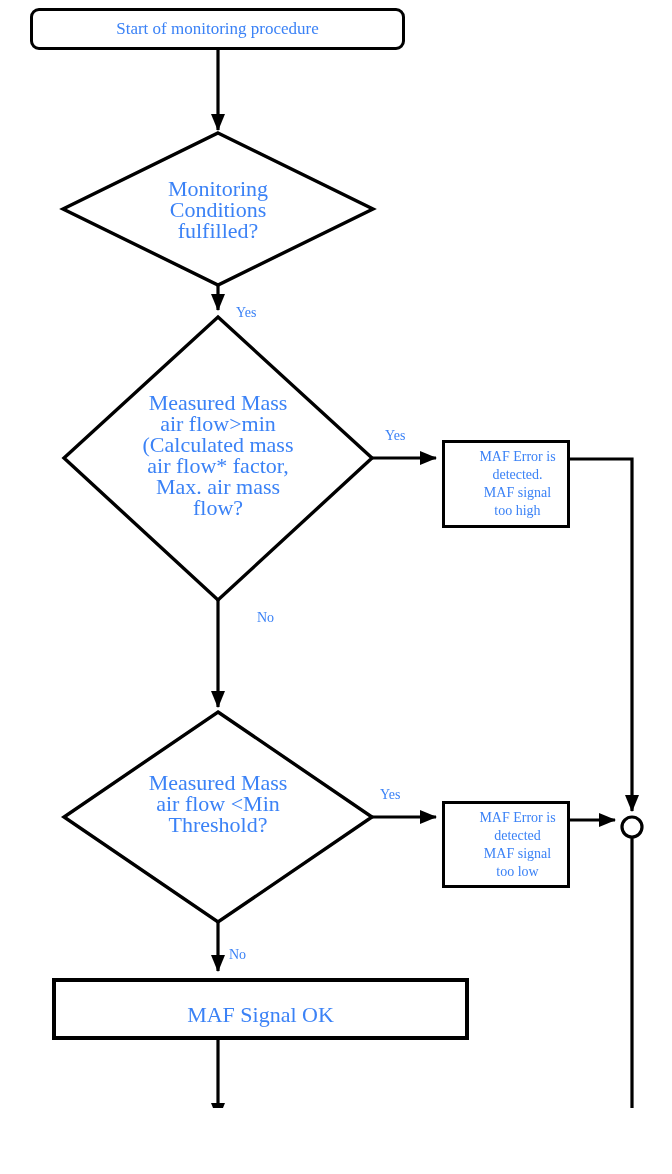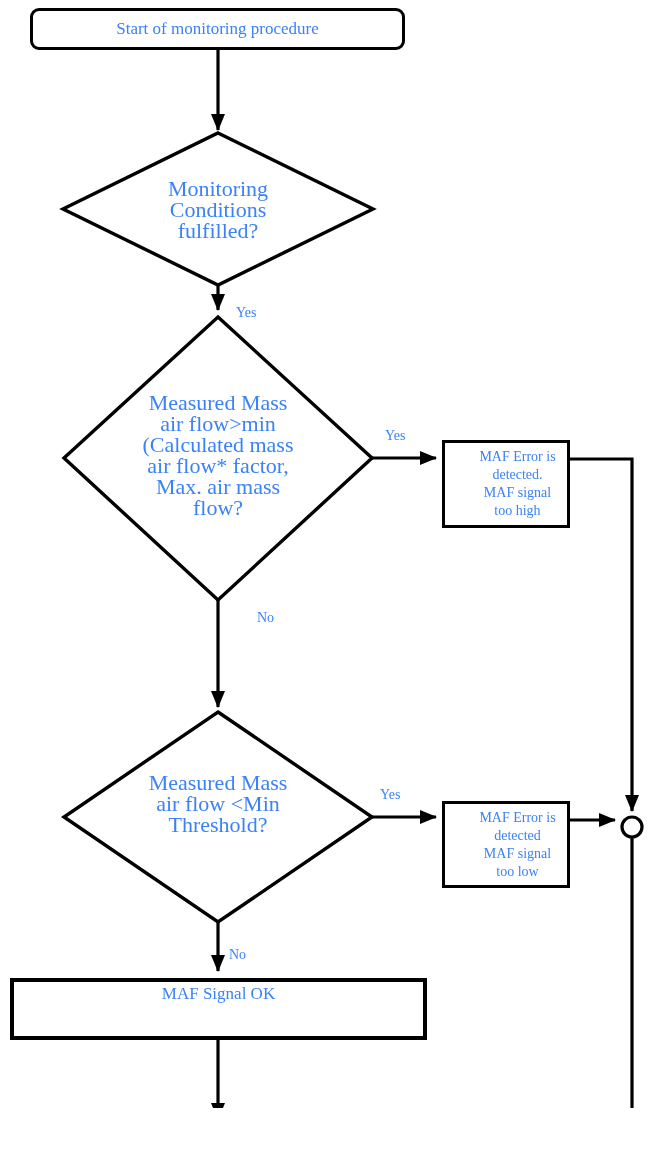--- a/index.html
+++ b/index.html
@@ -37,22 +37,23 @@
   }
   .error-box {
     font-size: 14px;
     line-height: 18px;
     white-space: pre-line;
     padding-left: 23px;
   }
   .wide-box {
     display: block;
     border-width: 4px;
-    font-size: 17px;
-    padding-top: 2px;
+    font-size: 22px;
+    padding-top: 20px;
+    margin-left: 42px;
   }
   .diamond-label {
     position: absolute;
     display: flex;
     align-items: center;
     justify-content: center;
     text-align: center;
     font-size: 22px;
     line-height: 21px;
     white-space: pre-line;

